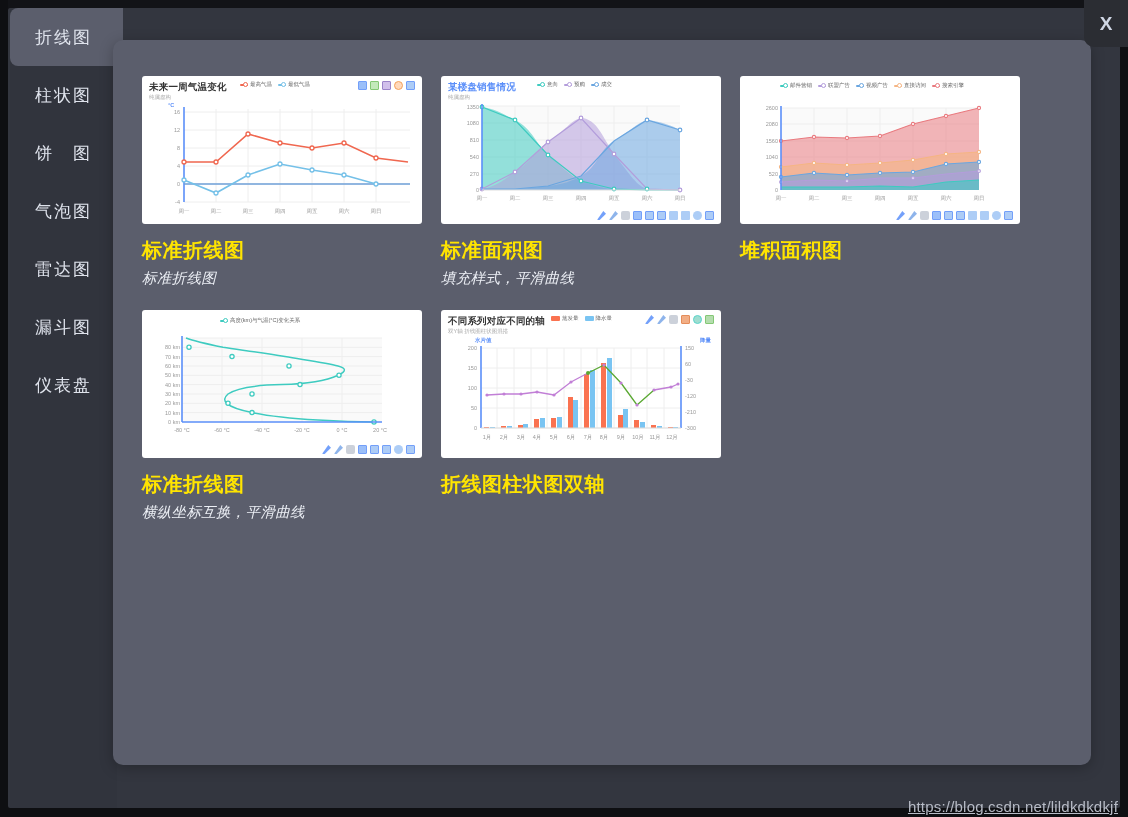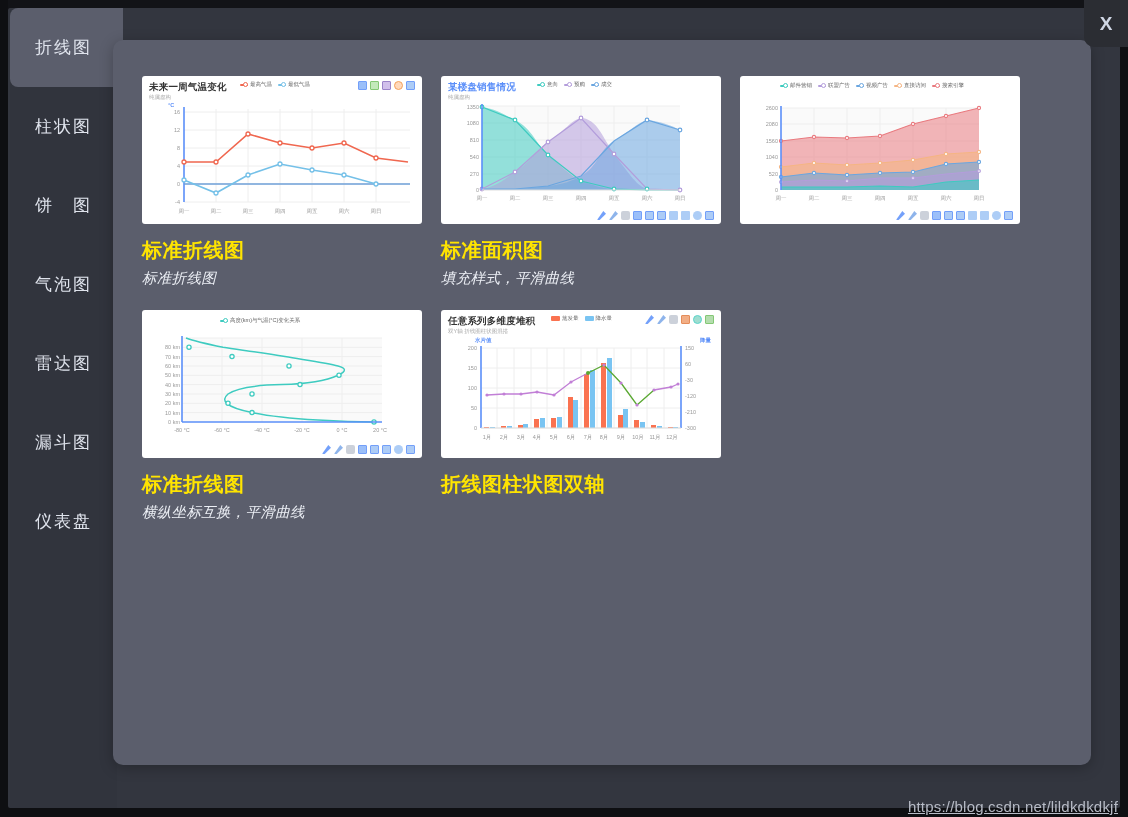--- a/index.html
+++ b/index.html
@@ -29,21 +29,21 @@
     color:#b7bbc6; font-size:15px; letter-spacing:.2px;
     font-family:"Liberation Sans",sans-serif; z-index:40;text-decoration:underline;
   }
 
   
   #sidebar{
     position:absolute; left:10px; top:8px; width:107px; height:800px;
     background:#31343d; z-index:20;
   }
   .side-item{
-    height:79px; display:flex; align-items:center; justify-content:center;
+    height:58px; display:flex; align-items:center; justify-content:center;
     color:#dfe3ec; font-size:17px; letter-spacing:2px; cursor:pointer;
     position:relative;
   }
   .side-item.active{
     background:#5b5e6c;
     border-top-left-radius:8px; border-bottom-left-radius:8px;
     box-shadow: 0 0 0 0 transparent;
   }
   .side-item.active::after{
     content:""; position:absolute; right:-6px; top:0; width:6px; height:100%;
@@ -406,20 +406,21 @@
           <div class="tb" style="background:#c3c9d4;border-radius:2px;"></div>
           <div class="tb" style="background:#8ab4f8;border:1px solid #5b8ff9;"></div>
           <div class="tb" style="background:#9fc4f5;border:1px solid #5b8ff9;"></div>
           <div class="tb" style="background:#9fc4f5;border:1px solid #5b8ff9;"></div>
           <div class="tb" style="background:#9fc4f5;"></div>
           <div class="tb" style="background:#9fc4f5;"></div>
           <div class="tb" style="background:#9fc4f5;border-radius:50%;"></div>
           <div class="tb" style="background:#9fc4f5;border:1px solid #5b8ff9;"></div>
         </div>
       </div>
+      <div class="card-title">堆积面积图</div>
     </div>
 
     <div class="card">
       <div class="thumb">
         <div class="ch-legend" style="left:78px; top:7px;">
           <span class="lg">
               <i class="dot" style="background:#3ecbc0;color:#3ecbc0;"></i>
               <span>高度(km)与气温(°C)变化关系</span>
             </span>
         </div>
@@ -482,21 +483,21 @@
           <div class="tb" style="background:#9fc4f5;border-radius:50%;"></div>
           <div class="tb" style="background:#9fc4f5;border:1px solid #5b8ff9;"></div>
         </div>
       </div>
       <div class="card-title">标准折线图</div>
       <div class="card-desc">横纵坐标互换，平滑曲线</div>
     </div>
 
     <div class="card">
       <div class="thumb">
-        <div class="ch-title">任意系列多维度堆积</div>
+        <div class="ch-title">不同系列对应不同的轴</div>
         <div class="ch-sub">双Y轴 折线图柱状图混搭</div>
         <div class="ch-legend" style="left:110px;">
           <span class="lg">
               <i class="sq" style="background:#fa7250;"></i>
               <span>蒸发量</span>
             </span>
           <span class="lg">
               <i class="sq" style="background:#79c4f2;"></i>
               <span>降水量</span>
             </span>

